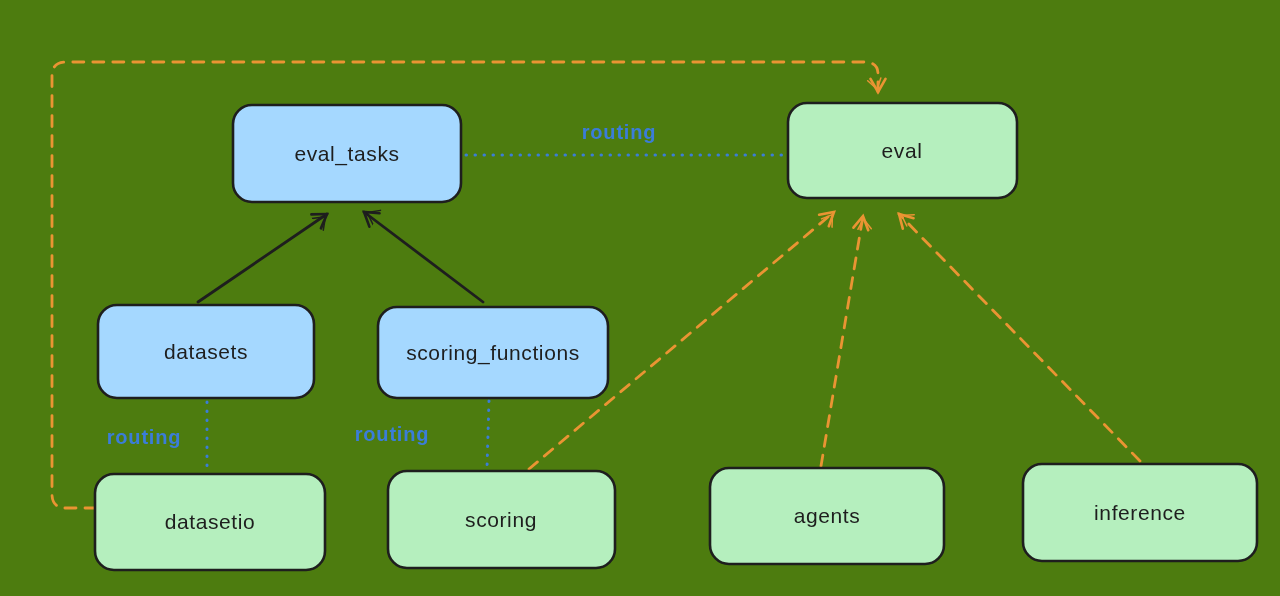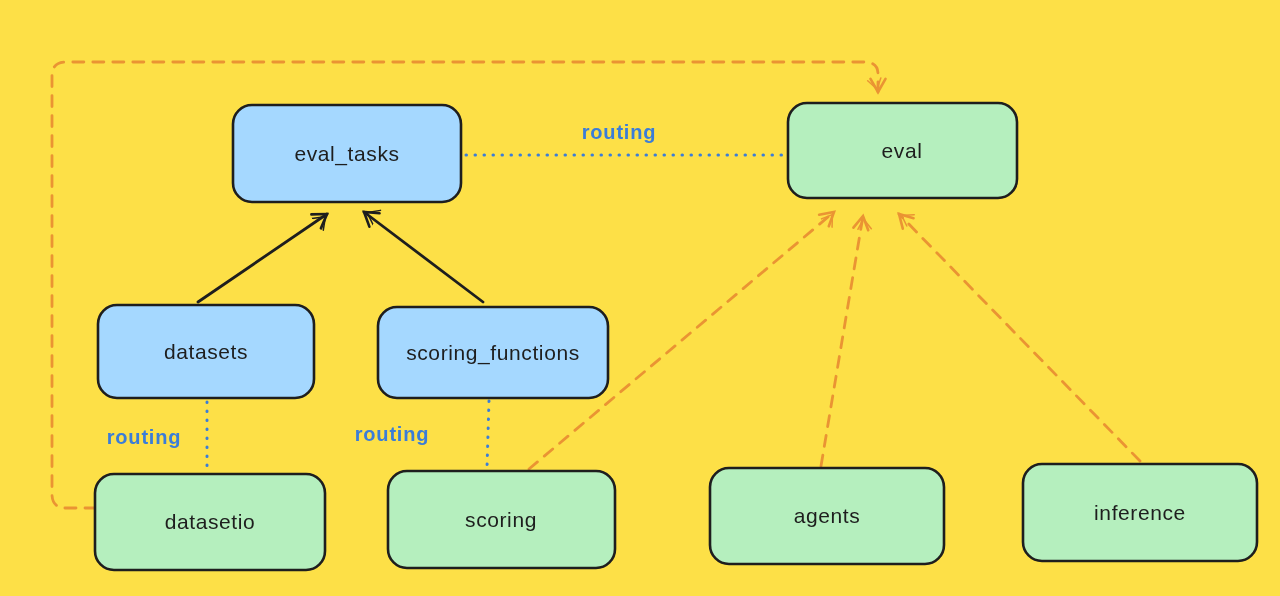--- a/index.html
+++ b/index.html
@@ -1,20 +1,20 @@
 <!DOCTYPE html>
 <html><head>
 <meta charset="utf-8">
 <style>
   html, body { margin: 0; padding: 0; background: #ffffff; }
   .stage {
     position: relative;
     width: 1280px;
     height: 596px;
-    background: #fde047;
+    background: #4d7c0f;
     font-family: "Liberation Sans", sans-serif;
     overflow: hidden;
   }
   svg { display: block; }
   .node-rect {
     stroke: #1e1e1e;
     stroke-width: 2.6;
   }
   .fill-blue  { fill: #a5d8ff; }
   .fill-green { fill: #b5efbe; }

